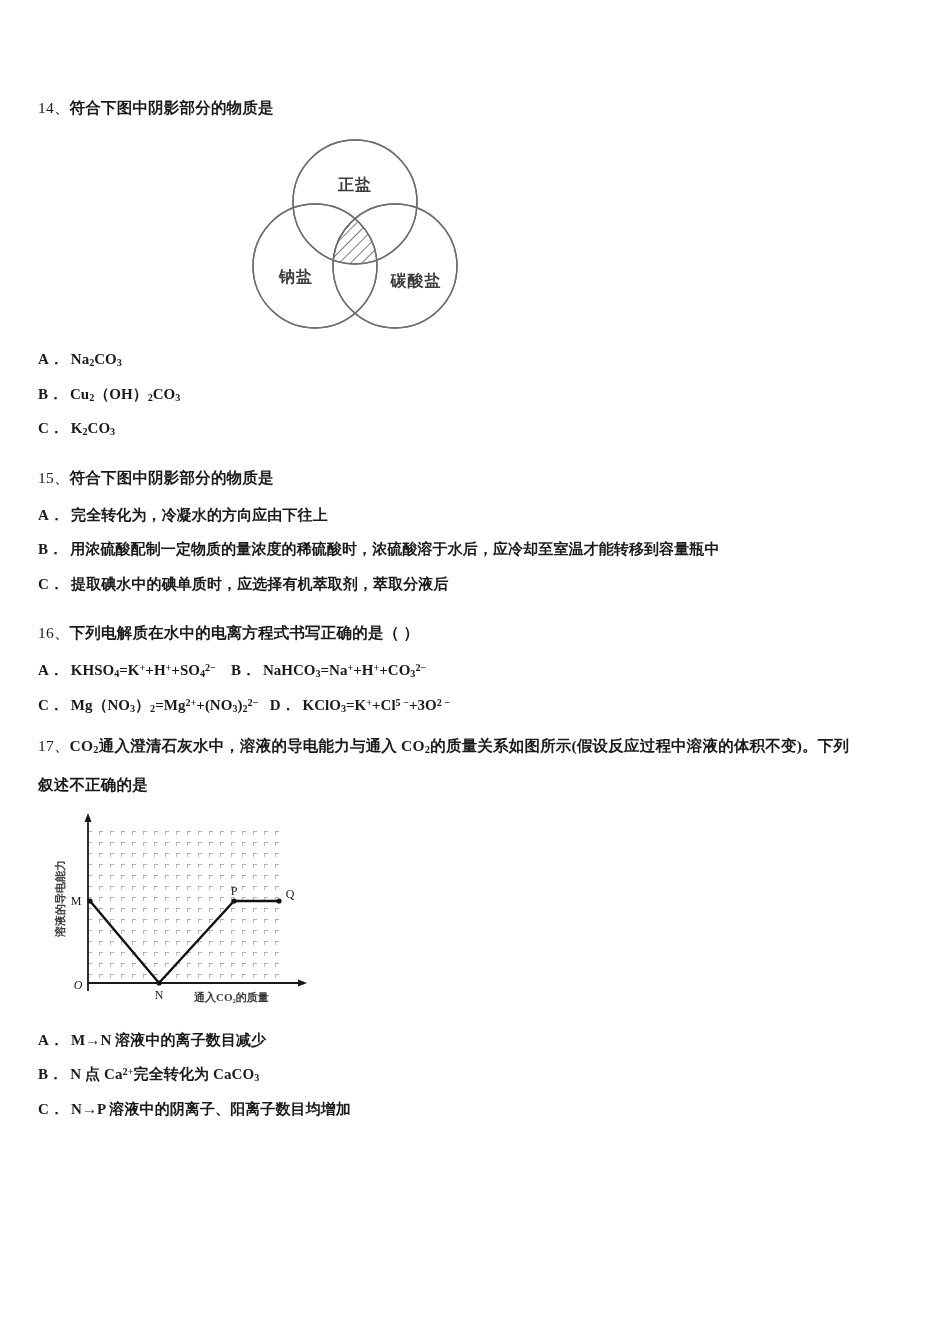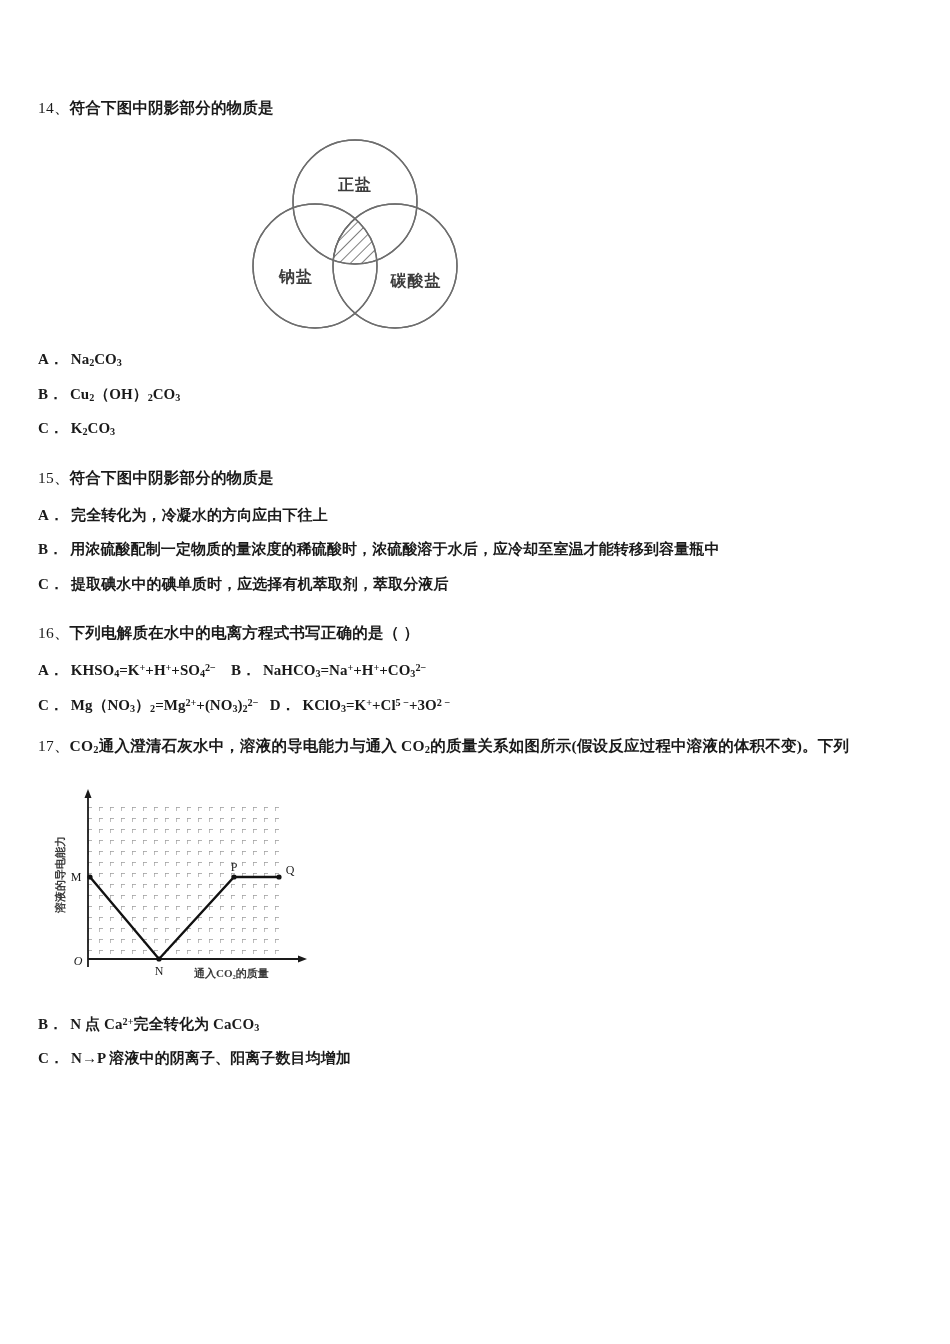--- a/index.html
+++ b/index.html
@@ -184,20 +184,21 @@
       <p class="opt formula"><span class="lbl">A．</span>KHSO<sub>4</sub>=K<sup>+</sup>+H<sup>+</sup>+SO<sub>4</sub><sup>2−</sup>&nbsp;&nbsp;&nbsp;&nbsp;<span class="lbl">B．</span>NaHCO<sub>3</sub>=Na<sup>+</sup>+H<sup>+</sup>+CO<sub>3</sub><sup>2−</sup></p>
       <div class="spacer-sm"></div>
       <p class="opt formula"><span class="lbl">C．</span>Mg（NO<sub>3</sub>）<sub>2</sub>=Mg<sup>2+</sup>+(NO<sub>3</sub>)<sub>2</sub><sup>2−</sup>&nbsp;&nbsp;&nbsp;<span class="lbl">D．</span>KClO<sub>3</sub>=K<sup>+</sup>+Cl<sup>5&nbsp;−</sup>+3O<sup>2&nbsp;−</sup></p>
     </div>
 
     <div class="spacer-md"></div>
 
     <div>
       <p class="q-stem"><span class="qnum">17、</span><span>CO<sub>2</sub>通入澄清石灰水中，溶液的导电能力与通入 CO<sub>2</sub>的质量关系如图所示(假设反应过程中溶液的体积不变)。下列</span></p>
       <div class="spacer-sm"></div>
+      <p class="q-stem">叙述不正确的是</p>
 
       <div class="chart-wrap">
         <svg class="chart" width="300" height="205" viewBox="0 0 300 205">
           <defs>
 
             <pattern id="tickmesh" width="11" height="11" patternUnits="userSpaceOnUse">
               <path d="M0 0 L4 0 M0 0 L0 4" stroke="#9a9a9a" stroke-width="1.3" fill="none"></path>
             </pattern>
           </defs>
 
@@ -222,20 +223,21 @@
           <text class="pt-label" x="246" y="89" text-anchor="middle">Q</text>
 
           <text class="origin-label" x="34" y="180" text-anchor="middle">O</text>
 
           <text class="ax-label" transform="translate(20,128) rotate(-90)">溶液的导电能力</text>
 
           <text class="ax-label" x="150" y="192" text-anchor="start">通入CO₂的质量</text>
         </svg>
       </div>
 
+      <p class="opt"><span class="lbl">A．</span><span>M→N 溶液中的离子数目减少</span></p>
       <div class="spacer-sm"></div>
       <p class="opt"><span class="lbl">B．</span>N 点 Ca<sup>2+</sup>完全转化为 CaCO<sub>3</sub></p>
       <div class="spacer-sm"></div>
       <p class="opt"><span class="lbl">C．</span><span>N→P 溶液中的阴离子、阳离子数目均增加</span></p>
     </div>
 
   </div>
 </div>
 
 </body></html>

